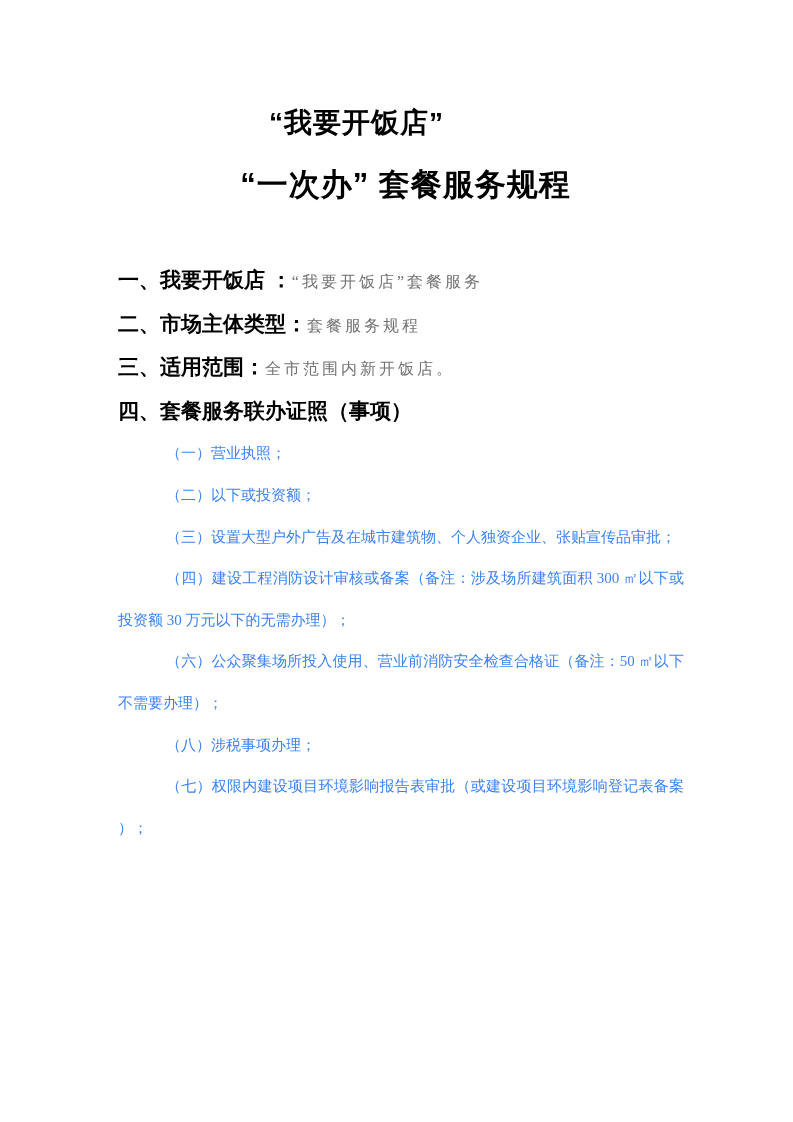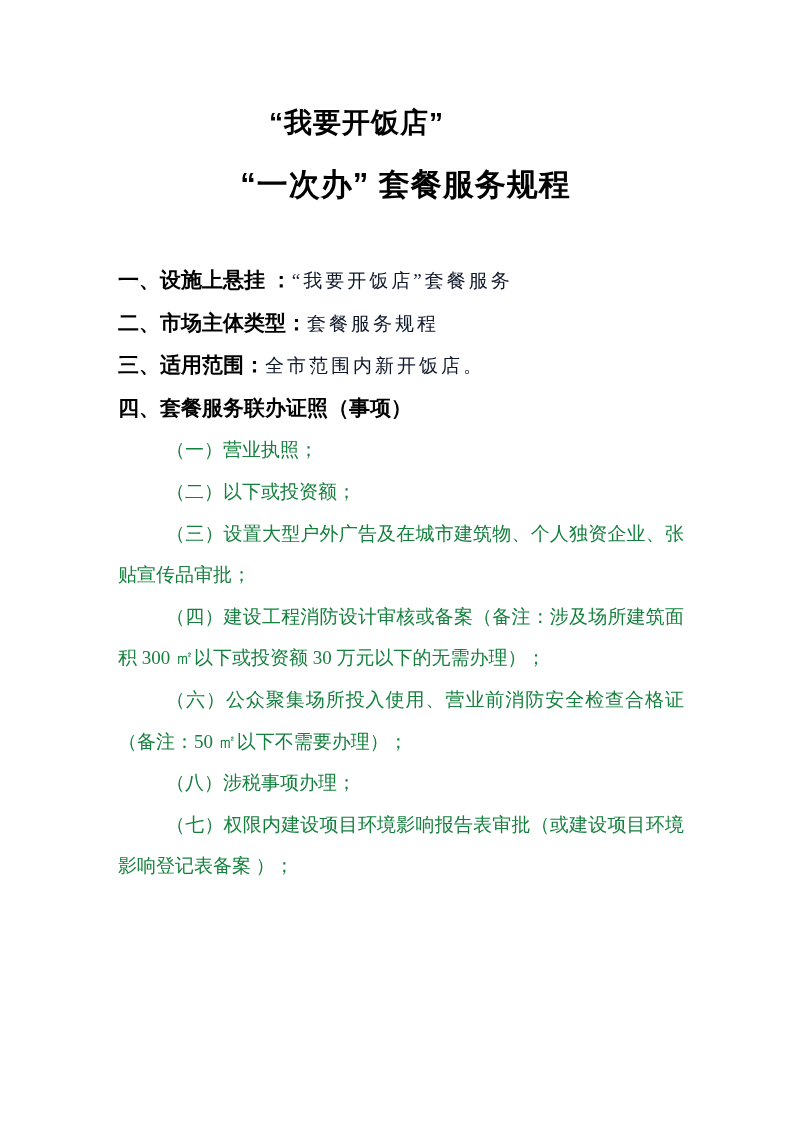--- a/index.html
+++ b/index.html
@@ -49,28 +49,28 @@
   }
   .sec {
     font-family: "Liberation Sans", sans-serif;
     font-weight: 700;
     font-size: 21px;
     color: #000000;
   }
   .sec .val {
     font-family: "Liberation Serif", serif;
     font-weight: 400;
-    font-size: 19px;
-    color: #0f172a;
+    font-size: 16px;
+    color: #737373;
     letter-spacing: 3px;
   }
   .item {
     font-family: "Liberation Serif", serif;
-    font-size: 19px;
-    color: #15803d;
+    font-size: 15px;
+    color: #3b82f6;
     text-indent: 48px;
   }
   .item.stretch {
     text-align-last: justify;
   }
   .page-num {
     position: absolute;
     top: 1023px;
     left: 0;
     width: 100%;
@@ -83,21 +83,21 @@
 </head>
 <body>
 
 <div class="page">
 
   <div class="title-line t1">“我要开饭店”</div>
   <div class="title-line t2">“一次办” 套餐服务规程</div>
 
   <div class="doc-body">
 
-    <p class="sec"><span class="lab">一、设施上悬挂 ：</span><span class="val">“我要开饭店”套餐服务</span></p>
+    <p class="sec"><span class="lab">一、我要开饭店 ：</span><span class="val">“我要开饭店”套餐服务</span></p>
 
     <p class="sec"><span class="lab">二、市场主体类型：</span><span class="val">套餐服务规程</span></p>
 
     <p class="sec"><span class="lab">三、适用范围：</span><span class="val">全市范围内新开饭店。</span></p>
 
     <p class="sec"><span class="lab">四、套餐服务联办证照（事项）</span><span class="val"></span></p>
 
     <p class="item">（一）营业执照；</p>
     <p class="item">（二）以下或投资额；</p>
     <p class="item">（三）设置大型户外广告及在城市建筑物、个人独资企业、张贴宣传品审批；</p>

